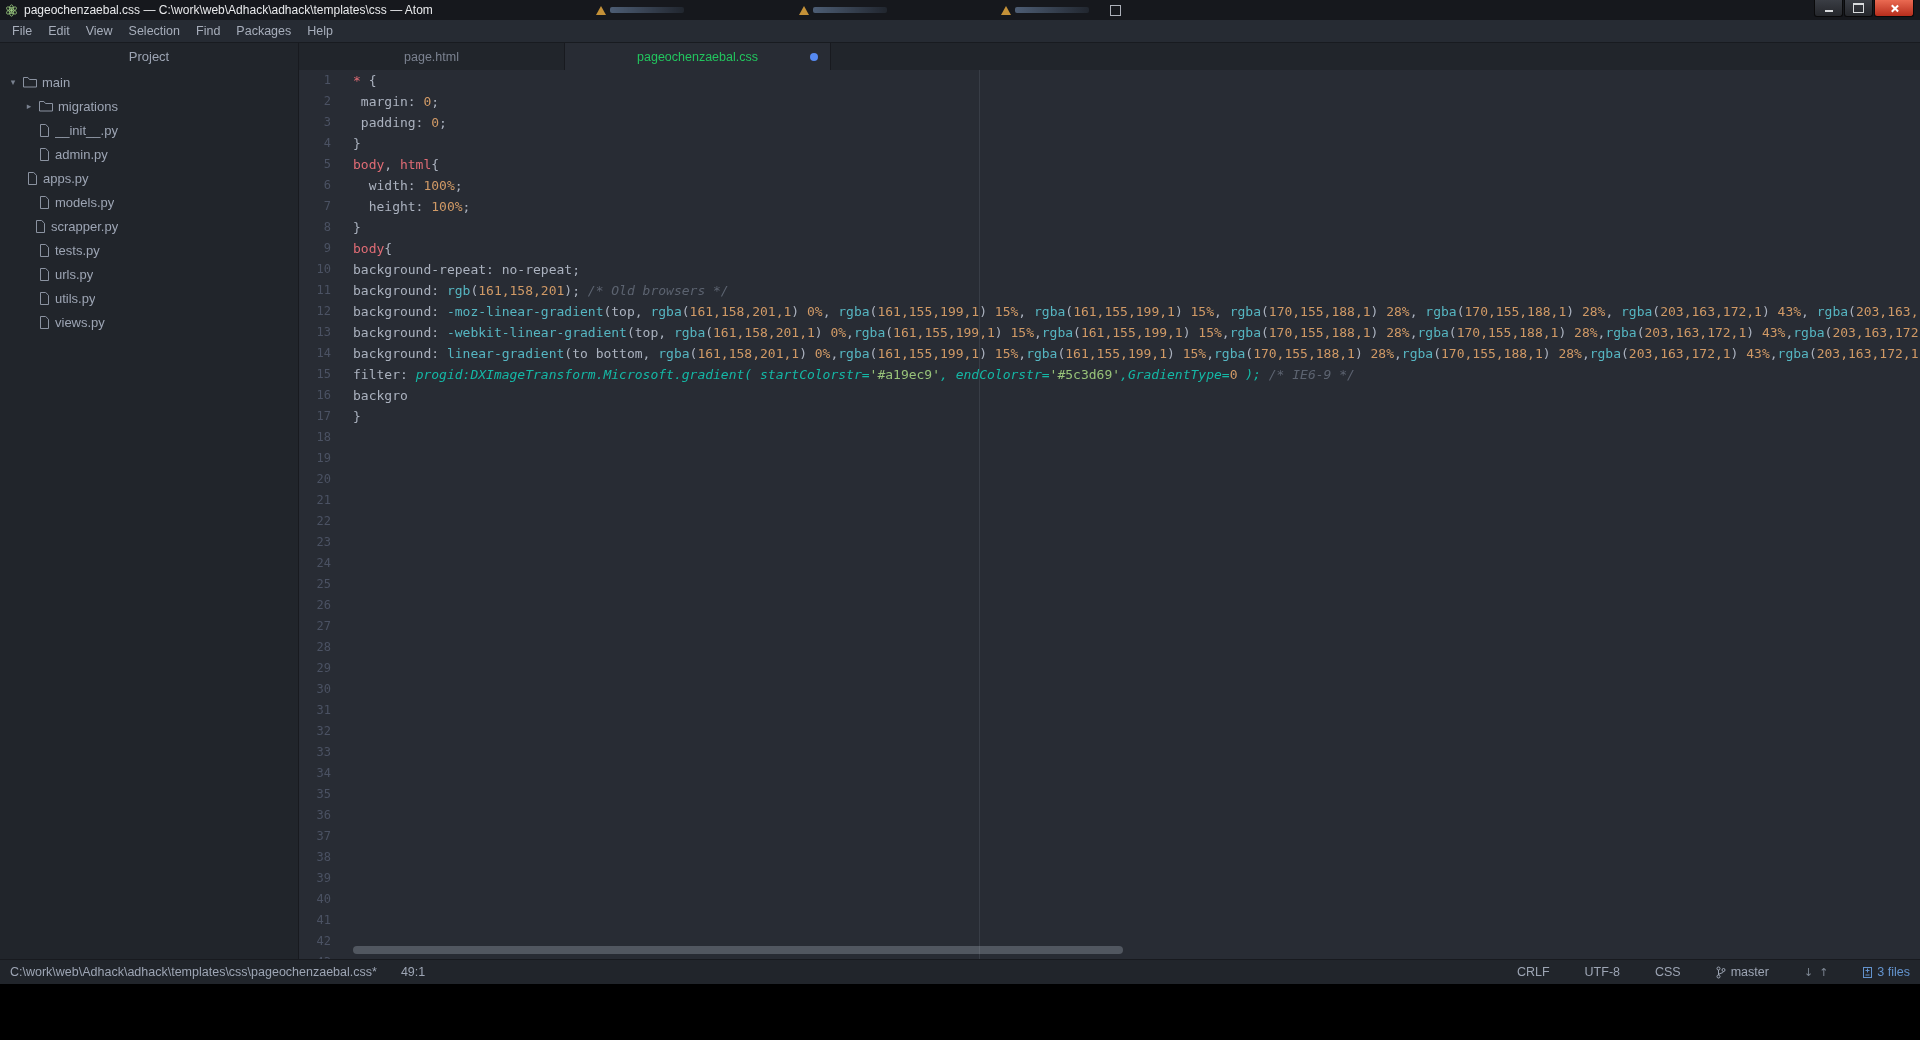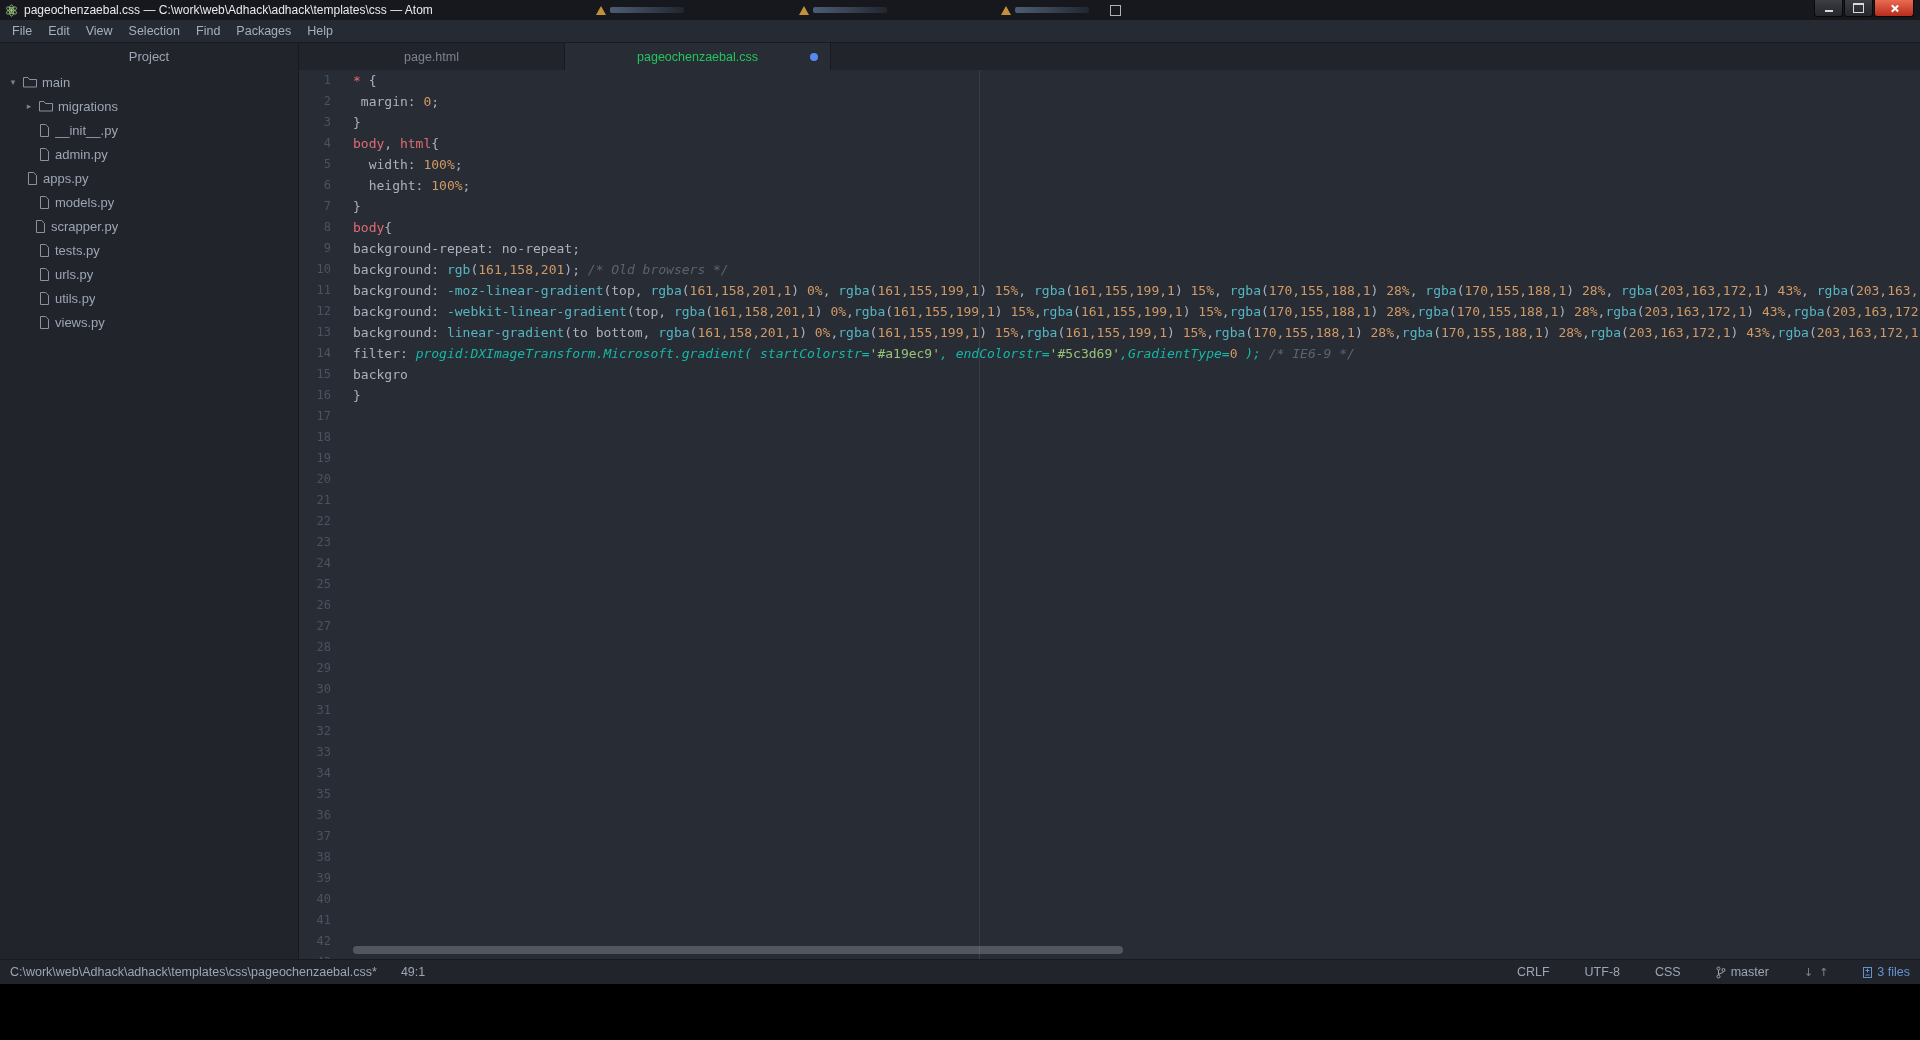--- a/index.html
+++ b/index.html
@@ -276,20 +276,21 @@
               <div class="ln">40</div>
               <div class="ln">41</div>
               <div class="ln">42</div>
               <div class="ln">43</div>
               <div class="ln">44</div>
               <div class="ln">45</div>
             </div>
           <div class="code" id="code">
               <div class="codeline"><span class="tok-k">* </span><span class="tok-p">{</span></div>
               <div class="codeline"><span class="tok-p"> margin: </span><span class="tok-n">0</span><span class="tok-p">;</span></div>
+              <div class="codeline"><span class="tok-p"> padding: </span><span class="tok-n">0</span><span class="tok-p">;</span></div>
               <div class="codeline"><span class="tok-p">}</span></div>
               <div class="codeline"><span class="tok-k">body</span><span class="tok-p">, </span><span class="tok-k">html</span><span class="tok-p">{</span></div>
               <div class="codeline"><span class="tok-p">  width: </span><span class="tok-n">100%</span><span class="tok-p">;</span></div>
               <div class="codeline"><span class="tok-p">  height: </span><span class="tok-n">100%</span><span class="tok-p">;</span></div>
               <div class="codeline"><span class="tok-p">}</span></div>
               <div class="codeline"><span class="tok-k">body</span><span class="tok-p">{</span></div>
               <div class="codeline"><span class="tok-p">background-repeat: no-repeat;</span></div>
               <div class="codeline"><span class="tok-p">background: </span><span class="tok-f">rgb</span><span class="tok-p">(</span><span class="tok-n">161,158,201</span><span class="tok-p">);</span><span class="tok-c"> /* Old browsers */</span></div>
               <div class="codeline"><span class="tok-p">background: </span><span class="tok-f">-moz-linear-gradient</span><span class="tok-p">(top, </span><span class="tok-f">rgba</span><span class="tok-p">(</span><span class="tok-n">161,158,201,1</span><span class="tok-p">) </span><span class="tok-n">0%</span><span class="tok-p">, </span><span class="tok-f">rgba</span><span class="tok-p">(</span><span class="tok-n">161,155,199,1</span><span class="tok-p">) </span><span class="tok-n">15%</span><span class="tok-p">, </span><span class="tok-f">rgba</span><span class="tok-p">(</span><span class="tok-n">161,155,199,1</span><span class="tok-p">) </span><span class="tok-n">15%</span><span class="tok-p">, </span><span class="tok-f">rgba</span><span class="tok-p">(</span><span class="tok-n">170,155,188,1</span><span class="tok-p">) </span><span class="tok-n">28%</span><span class="tok-p">, </span><span class="tok-f">rgba</span><span class="tok-p">(</span><span class="tok-n">170,155,188,1</span><span class="tok-p">) </span><span class="tok-n">28%</span><span class="tok-p">, </span><span class="tok-f">rgba</span><span class="tok-p">(</span><span class="tok-n">203,163,172,1</span><span class="tok-p">) </span><span class="tok-n">43%</span><span class="tok-p">, </span><span class="tok-f">rgba</span><span class="tok-p">(</span><span class="tok-n">203,163,172,1</span></div>
               <div class="codeline"><span class="tok-p">background: </span><span class="tok-f">-webkit-linear-gradient</span><span class="tok-p">(top, </span><span class="tok-f">rgba</span><span class="tok-p">(</span><span class="tok-n">161,158,201,1</span><span class="tok-p">) </span><span class="tok-n">0%</span><span class="tok-p">,</span><span class="tok-f">rgba</span><span class="tok-p">(</span><span class="tok-n">161,155,199,1</span><span class="tok-p">) </span><span class="tok-n">15%</span><span class="tok-p">,</span><span class="tok-f">rgba</span><span class="tok-p">(</span><span class="tok-n">161,155,199,1</span><span class="tok-p">) </span><span class="tok-n">15%</span><span class="tok-p">,</span><span class="tok-f">rgba</span><span class="tok-p">(</span><span class="tok-n">170,155,188,1</span><span class="tok-p">) </span><span class="tok-n">28%</span><span class="tok-p">,</span><span class="tok-f">rgba</span><span class="tok-p">(</span><span class="tok-n">170,155,188,1</span><span class="tok-p">) </span><span class="tok-n">28%</span><span class="tok-p">,</span><span class="tok-f">rgba</span><span class="tok-p">(</span><span class="tok-n">203,163,172,1</span><span class="tok-p">) </span><span class="tok-n">43%</span><span class="tok-p">,</span><span class="tok-f">rgba</span><span class="tok-p">(</span><span class="tok-n">203,163,172,1</span></div>

